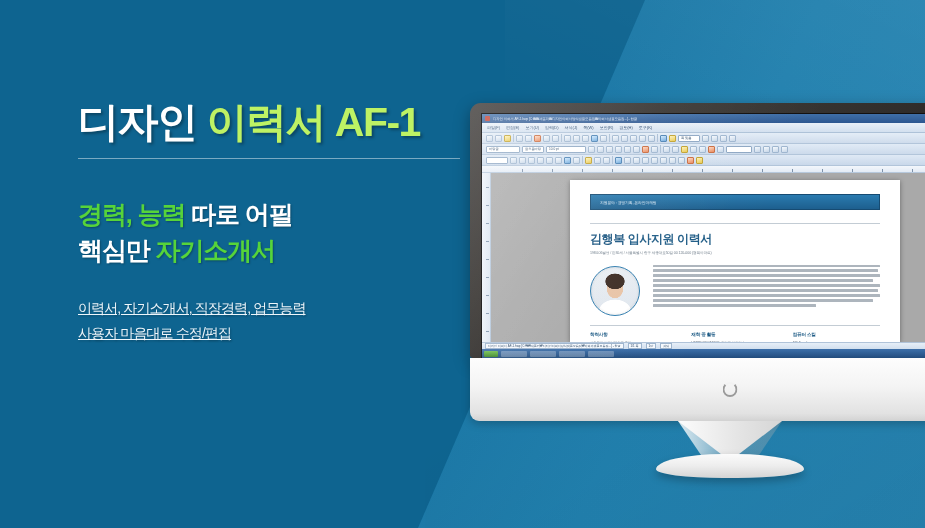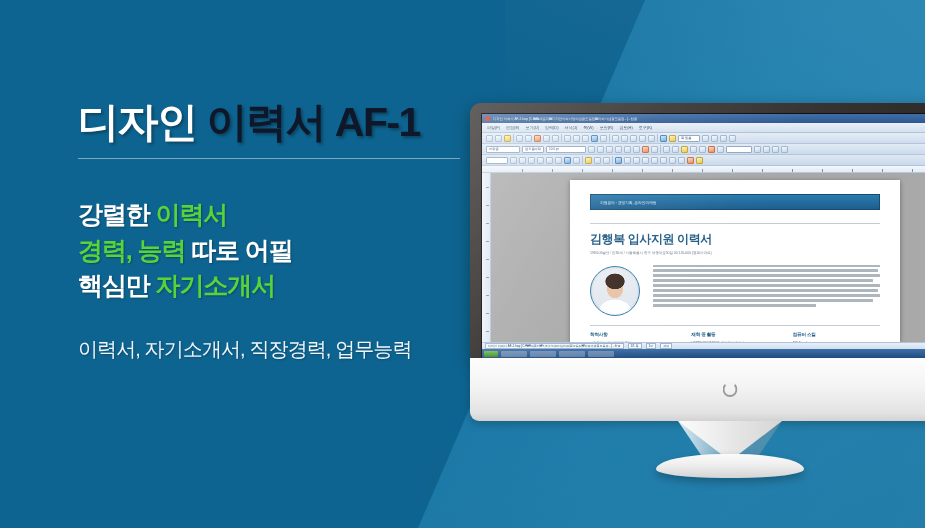--- a/index.html
+++ b/index.html
@@ -44,41 +44,42 @@
 
   
   .copy { position: absolute; left: 78px; top: 100px; width: 400px; }
 
   .headline {
     font-size: 41px; font-weight: bold; letter-spacing: -1.5px;
     line-height: 1.08; white-space: nowrap;
     text-shadow: 2px 2px 3px rgba(0,0,0,0.32);
   }
   .headline .w { color: #ffffff; }
-  .headline .c { color: #0f172a; }
+  .headline .c { color: #bef264; }
 
   .divider {
     margin-top: 14px; width: 382px; height: 1px;
     background: rgba(255,255,255,0.45);
   }
 
   .taglines { margin-top: 38px; }
   .tagline {
     font-size: 25px; font-weight: bold; letter-spacing: -1.1px;
     line-height: 1.42; white-space: nowrap;
     text-shadow: 1px 1px 2px rgba(0,0,0,0.28);
   }
   .tagline .w { color: #ffffff; }
   .tagline .g { color: #56d43a; }
 
   .bullets { margin-top: 28px; }
   .bullet {
-    font-size: 20px; color: #eef6fb; letter-spacing: -0.9px;
+    font-size: 14px; color: #eef6fb; letter-spacing: -0.9px;
     line-height: 1.76; white-space: nowrap;
     text-shadow: 1px 1px 2px rgba(0,0,0,0.25);
+    text-decoration: underline;
   }
 
   
   .monitor { position: absolute; left: 470px; top: 103px; }
 
   .bezel {
     position: relative;
     width: 520px; height: 255px;
     background: linear-gradient(145deg, #4a4745 0%, #3a3734 32%, #2b2826 60%, #242120 100%);
     border-radius: 11px 11px 3px 3px;
@@ -289,35 +290,32 @@
 
     <div class="headline">
       <span class="w">디자인</span>
       <span class="c">이력서 AF-1</span>
     </div>
 
     <div class="divider"></div>
 
     <div class="taglines">
       <div class="tagline">
-        <span class="w">강렬한</span>
-        <span class="g">이력서</span>
-      </div>
-      <div class="tagline">
         <span class="g">경력, 능력</span>
         <span class="w">따로 어필</span>
       </div>
       <div class="tagline">
         <span class="w">핵심만</span>
         <span class="g">자기소개서</span>
       </div>
     </div>
 
     <div class="bullets">
       <div class="bullet">이력서, 자기소개서, 직장경력, 업무능력</div>
+      <div class="bullet">사용자 마음대로 수정/편집</div>
     </div>
 
   </div>
 
   <div class="monitor">
 
     <div class="bezel">
       <div class="screen">
 
         <div class="app">

